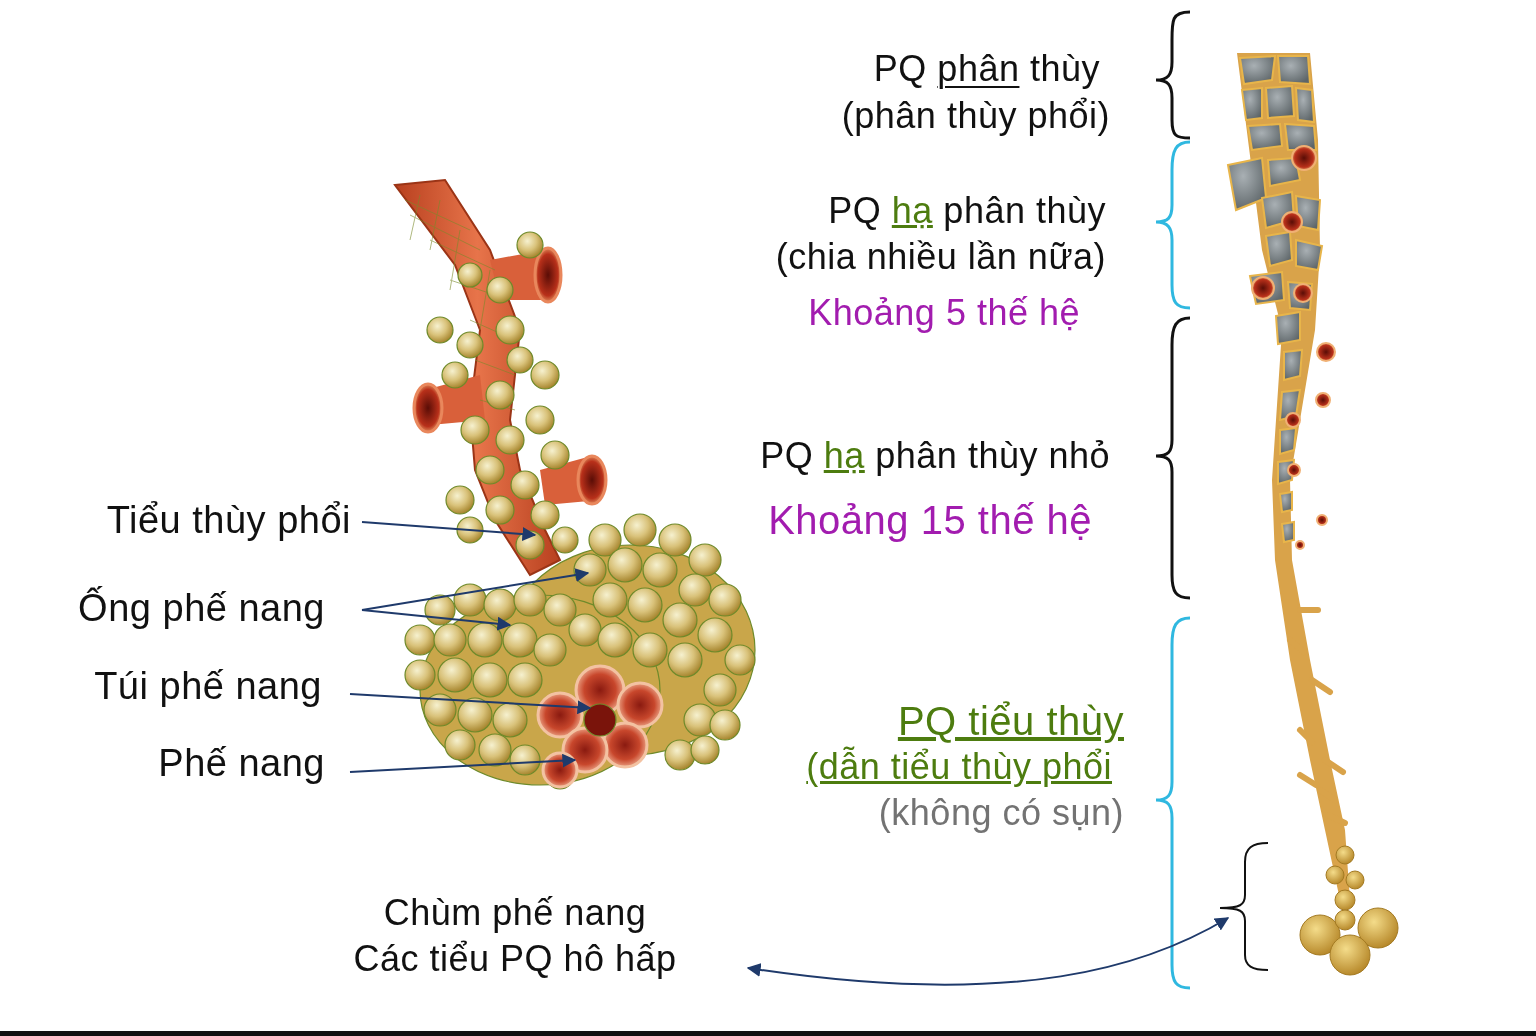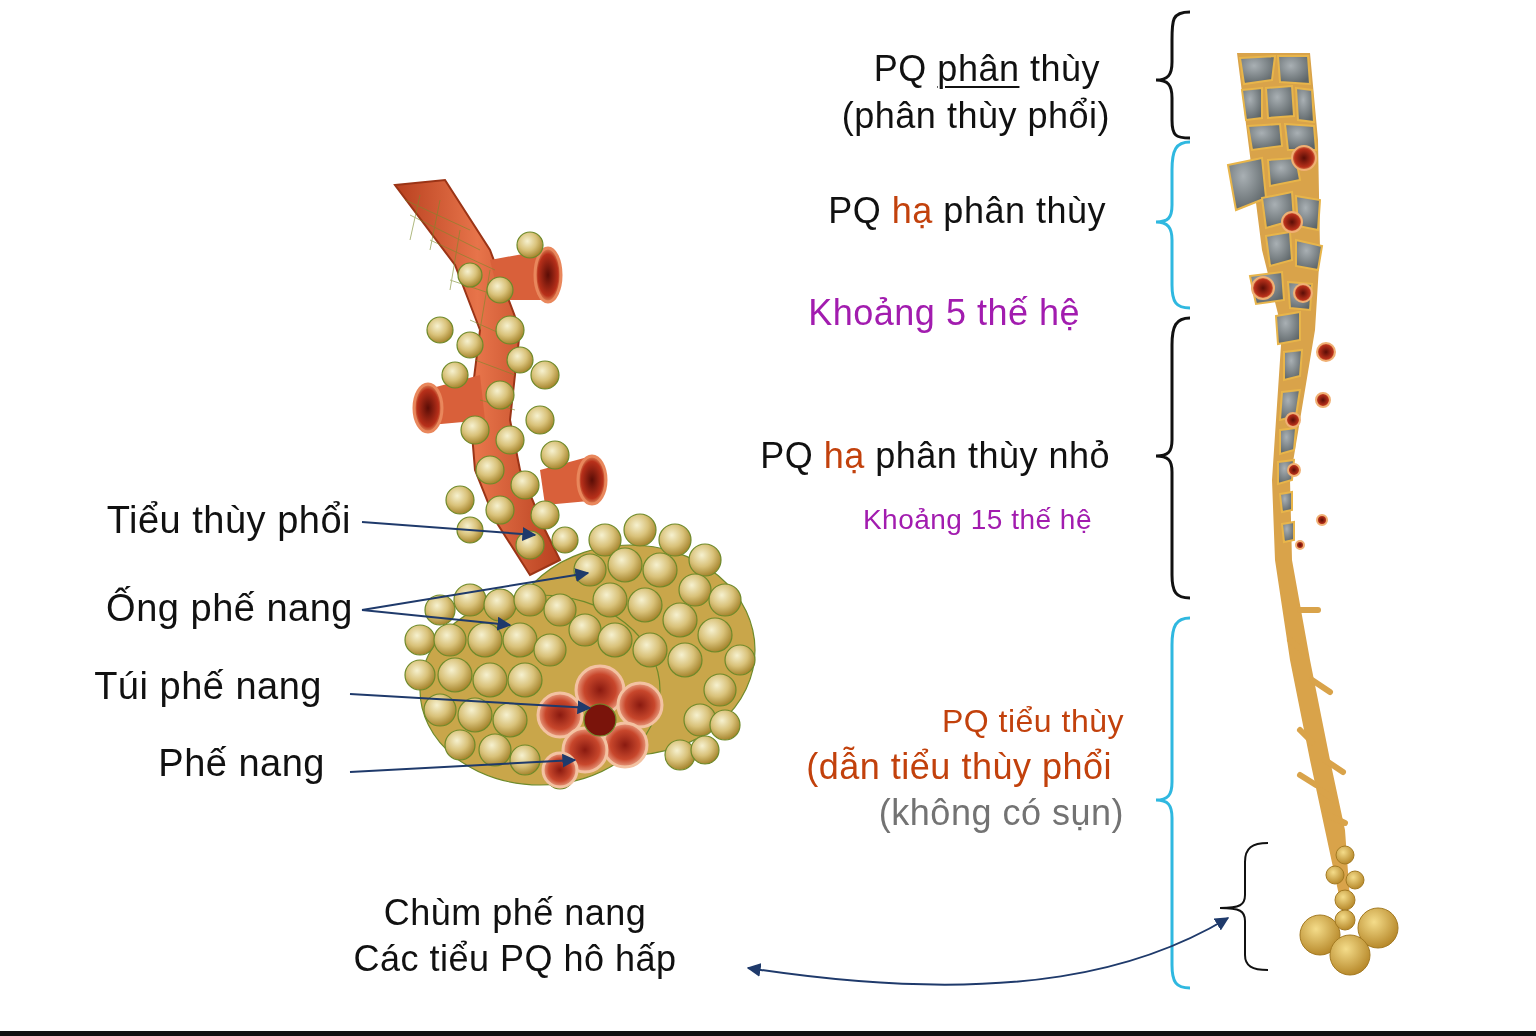--- a/index.html
+++ b/index.html
@@ -3,21 +3,21 @@
 <meta charset="utf-8">
 <style>
   html, body { margin: 0; padding: 0; background: #ffffff; }
   #stage {
     position: relative; width: 1536px; height: 1036px; overflow: hidden;
     background: #ffffff; font-family: "Liberation Sans", "DejaVu Sans", sans-serif;
   }
   .lbl { position: absolute; font-size: 38px; line-height: 46px; color: #111; white-space: nowrap; letter-spacing: 0.5px; }
   .r { text-align: right; }
   .c { text-align: center; }
-  .red { color: #c2410c; }
+  .red { color: #4d7c0f; text-decoration: underline; }
   .orange { color: #a21caf; }
   .lorange { color: #737373; }
   .u { text-decoration: underline; text-underline-offset: 5px; text-decoration-thickness: 2px; }
   svg { position: absolute; left: 0; top: 0; }
   #bottom-bar { position: absolute; left: 0; top: 1031px; width: 1536px; height: 5px; background: #111; }
 </style>
 </head>
 <body>
 
 <div id="stage">
@@ -239,40 +239,41 @@
       <path d="M1190,142 C1176,142 1172,150 1172,170 L1172,205 C1172,218 1168,222 1156,222 C1168,222 1172,228 1172,240 L1172,285 C1172,302 1176,308 1190,308" stroke="#2fb8e0"></path>
       <path d="M1190,318 C1176,318 1172,326 1172,345 L1172,440 C1172,452 1168,456 1156,456 C1168,456 1172,460 1172,472 L1172,575 C1172,592 1176,598 1190,598" stroke="#111"></path>
       <path d="M1190,618 C1176,618 1172,626 1172,645 L1172,782 C1172,795 1168,800 1156,800 C1168,800 1172,805 1172,818 L1172,965 C1172,982 1176,988 1190,988" stroke="#2fb8e0"></path>
       <path d="M1268,843 C1252,843 1245,848 1245,862 L1245,895 C1245,905 1240,908 1220,908 C1240,908 1245,911 1245,921 L1245,955 C1245,966 1252,970 1268,970" stroke="#111" stroke-width="2"></path>
     </g>
 
     <path d="M1228,918 C1150,965 1020,1010 748,968" fill="none" stroke="#1f3a6b" stroke-width="2" marker-start="url(#arr)" marker-end="url(#arr)"></path>
   </svg>
 
   <div class="lbl r" style="left:8px; width:343px; top:497px;text-align:right;">Tiểu thùy phổi</div>
-  <div class="lbl r" style="left:0; width:325px; top:585px;padding-left:28px;">Ống phế nang</div>
+  <div class="lbl r" style="left:0; width:325px; top:585px;">Ống phế nang</div>
   <div class="lbl r" style="left:0; width:322px; top:663px;">Túi phế nang</div>
   <div class="lbl r" style="left:5px; width:320px; top:740px;">Phế nang</div>
 
   <div class="lbl c" style="left:300px; width:430px; top:890px; font-size:36px;">Chùm phế nang</div>
   <div class="lbl c" style="left:300px; width:430px; top:936px; font-size:36px;">Các tiểu PQ hô hấp</div>
 
   <div class="lbl r" style="left:700px; width:400px; top:46px; font-size:36px;text-align:right;">
     <span>PQ </span><span class="u">phân</span><span> thùy</span>
   </div>
   <div class="lbl r" style="left:700px; width:410px; top:93px; font-size:36px;">(phân thùy phổi)</div>
 
   <div class="lbl r" style="left:700px; width:406px; top:188px; font-size:36px;">
     <span>PQ </span><span class="red">hạ</span><span> phân thùy</span>
   </div>
+  <div class="lbl r" style="left:700px; width:406px; top:234px; font-size:36px;">(chia nhiều lần nữa)</div>
   <div class="lbl r orange" style="left:700px; width:380px; top:290px; font-size:36px;">Khoảng 5 thế hệ</div>
 
   <div class="lbl r" style="left:700px; width:410px; top:433px; font-size:36px;">
     <span>PQ </span><span class="red">hạ</span><span> phân thùy nhỏ</span>
   </div>
-  <div class="lbl r orange" style="left:700px; width:392px; top:497px; font-size:28px;">Khoảng 15 thế hệ</div>
-
-  <div class="lbl r red" style="left:700px; width:424px; top:698px; font-size:32px;">PQ tiểu thùy</div>
+  <div class="lbl r orange" style="left:700px; width:392px; top:497px; font-size:40px;">Khoảng 15 thế hệ</div>
+
+  <div class="lbl r red" style="left:700px; width:424px; top:698px; font-size:40px;">PQ tiểu thùy</div>
   <div class="lbl r red" style="left:700px; width:412px; top:744px; font-size:36px;">(dẫn tiểu thùy phổi</div>
   <div class="lbl r lorange" style="left:700px; width:424px; top:790px; font-size:36px;">(không có sụn)</div>
 
   <div id="bottom-bar"></div>
 </div>
 
 </body></html>

